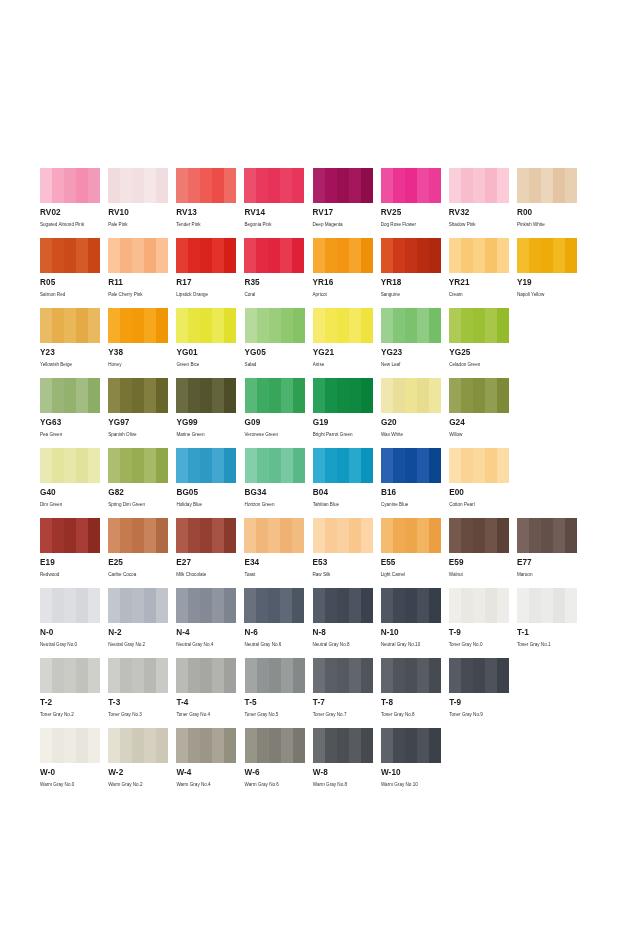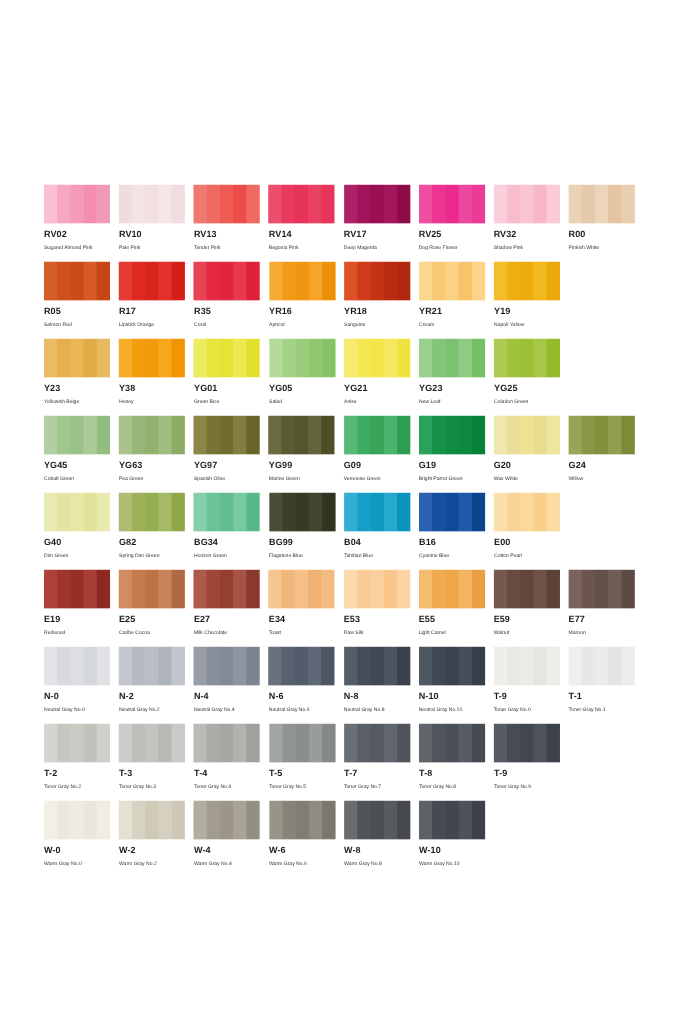--- a/index.html
+++ b/index.html
@@ -169,20 +169,31 @@
             <div class="band" style="left: 0%; width: 20%; background: rgb(214, 94, 42);"></div>
             <div class="band" style="left: 20%; width: 20%; background: rgb(208, 79, 29);"></div>
             <div class="band" style="left: 40%; width: 20%; background: rgb(203, 74, 25);"></div>
             <div class="band" style="left: 60%; width: 20%; background: rgb(213, 90, 37);"></div>
             <div class="band" style="left: 80%; width: 20%; background: rgb(201, 69, 22);"></div>
           </div>
           <div class="swatch-code">R05</div>
           <div class="swatch-name">Salmon Red</div>
         </div>
         <div class="swatch-cell">
+          <div class="swatch-chip" style="background: rgb(250, 185, 138);">
+            <div class="band" style="left: 0%; width: 20%; background: rgb(252, 197, 154);"></div>
+            <div class="band" style="left: 20%; width: 20%; background: rgb(249, 179, 130);"></div>
+            <div class="band" style="left: 40%; width: 20%; background: rgb(250, 189, 143);"></div>
+            <div class="band" style="left: 60%; width: 20%; background: rgb(248, 173, 121);"></div>
+            <div class="band" style="left: 80%; width: 20%; background: rgb(251, 193, 148);"></div>
+          </div>
+          <div class="swatch-code">R11</div>
+          <div class="swatch-name">Pale Cherry Pink</div>
+        </div>
+        <div class="swatch-cell">
           <div class="swatch-chip" style="background: rgb(225, 46, 40);">
             <div class="band" style="left: 0%; width: 20%; background: rgb(228, 59, 51);"></div>
             <div class="band" style="left: 20%; width: 20%; background: rgb(222, 40, 34);"></div>
             <div class="band" style="left: 40%; width: 20%; background: rgb(217, 35, 29);"></div>
             <div class="band" style="left: 60%; width: 20%; background: rgb(226, 50, 43);"></div>
             <div class="band" style="left: 80%; width: 20%; background: rgb(213, 30, 24);"></div>
           </div>
           <div class="swatch-code">R17</div>
           <div class="swatch-name">Lipstick Orange</div>
         </div>
@@ -316,31 +327,20 @@
             <div class="band" style="left: 40%; width: 20%; background: rgb(155, 192, 52);"></div>
             <div class="band" style="left: 60%; width: 20%; background: rgb(168, 199, 72);"></div>
             <div class="band" style="left: 80%; width: 20%; background: rgb(147, 187, 44);"></div>
           </div>
           <div class="swatch-code">YG25</div>
           <div class="swatch-name">Celadon Green</div>
         </div>
       </div>
       <div class="swatch-row">
         <div class="swatch-cell">
-          <div class="swatch-chip" style="background: rgb(166, 201, 149);">
-            <div class="band" style="left: 0%; width: 20%; background: rgb(177, 207, 162);"></div>
-            <div class="band" style="left: 20%; width: 20%; background: rgb(160, 198, 141);"></div>
-            <div class="band" style="left: 40%; width: 20%; background: rgb(154, 194, 134);"></div>
-            <div class="band" style="left: 60%; width: 20%; background: rgb(168, 203, 152);"></div>
-            <div class="band" style="left: 80%; width: 20%; background: rgb(147, 189, 126);"></div>
-          </div>
-          <div class="swatch-code">YG45</div>
-          <div class="swatch-name">Cobalt Green</div>
-        </div>
-        <div class="swatch-cell">
           <div class="swatch-chip" style="background: rgb(159, 186, 126);">
             <div class="band" style="left: 0%; width: 20%; background: rgb(170, 194, 139);"></div>
             <div class="band" style="left: 20%; width: 20%; background: rgb(153, 182, 118);"></div>
             <div class="band" style="left: 40%; width: 20%; background: rgb(146, 178, 110);"></div>
             <div class="band" style="left: 60%; width: 20%; background: rgb(162, 188, 130);"></div>
             <div class="band" style="left: 80%; width: 20%; background: rgb(139, 173, 102);"></div>
           </div>
           <div class="swatch-code">YG63</div>
           <div class="swatch-name">Pea Green</div>
         </div>
@@ -428,42 +428,42 @@
             <div class="band" style="left: 0%; width: 20%; background: rgb(173, 190, 112);"></div>
             <div class="band" style="left: 20%; width: 20%; background: rgb(158, 178, 90);"></div>
             <div class="band" style="left: 40%; width: 20%; background: rgb(151, 173, 82);"></div>
             <div class="band" style="left: 60%; width: 20%; background: rgb(166, 185, 102);"></div>
             <div class="band" style="left: 80%; width: 20%; background: rgb(144, 167, 73);"></div>
           </div>
           <div class="swatch-code">G82</div>
           <div class="swatch-name">Spring Dim Green</div>
         </div>
         <div class="swatch-cell">
+          <div class="swatch-chip" style="background: rgb(59, 164, 205);">
+            <div class="band" style="left: 0%; width: 20%; background: rgb(74, 173, 211);"></div>
+            <div class="band" style="left: 20%; width: 20%; background: rgb(52, 159, 201);"></div>
+            <div class="band" style="left: 40%; width: 20%; background: rgb(44, 154, 197);"></div>
+            <div class="band" style="left: 60%; width: 20%; background: rgb(65, 167, 207);"></div>
+            <div class="band" style="left: 80%; width: 20%; background: rgb(35, 148, 192);"></div>
+          </div>
+          <div class="swatch-code">BG05</div>
+          <div class="swatch-name">Holiday Blue</div>
+        </div>
+        <div class="swatch-cell">
           <div class="swatch-chip" style="background: rgb(114, 198, 157);">
             <div class="band" style="left: 0%; width: 20%; background: rgb(132, 207, 171);"></div>
             <div class="band" style="left: 20%; width: 20%; background: rgb(106, 194, 149);"></div>
             <div class="band" style="left: 40%; width: 20%; background: rgb(98, 190, 142);"></div>
             <div class="band" style="left: 60%; width: 20%; background: rgb(120, 201, 162);"></div>
             <div class="band" style="left: 80%; width: 20%; background: rgb(89, 185, 134);"></div>
           </div>
           <div class="swatch-code">BG34</div>
           <div class="swatch-name">Horizon Green</div>
         </div>
         <div class="swatch-cell">
-          <div class="swatch-chip" style="background: rgb(63, 67, 46);">
-            <div class="band" style="left: 0%; width: 20%; background: rgb(74, 78, 56);"></div>
-            <div class="band" style="left: 20%; width: 20%; background: rgb(59, 63, 42);"></div>
-            <div class="band" style="left: 40%; width: 20%; background: rgb(54, 58, 38);"></div>
-            <div class="band" style="left: 60%; width: 20%; background: rgb(66, 70, 49);"></div>
-            <div class="band" style="left: 80%; width: 20%; background: rgb(48, 52, 32);"></div>
-          </div>
-          <div class="swatch-code">BG99</div>
-          <div class="swatch-name">Flagstone Blue</div>
-        </div>
-        <div class="swatch-cell">
           <div class="swatch-chip" style="background: rgb(33, 166, 204);">
             <div class="band" style="left: 0%; width: 20%; background: rgb(50, 174, 210);"></div>
             <div class="band" style="left: 20%; width: 20%; background: rgb(24, 159, 199);"></div>
             <div class="band" style="left: 40%; width: 20%; background: rgb(16, 154, 194);"></div>
             <div class="band" style="left: 60%; width: 20%; background: rgb(39, 169, 206);"></div>
             <div class="band" style="left: 80%; width: 20%; background: rgb(10, 147, 188);"></div>
           </div>
           <div class="swatch-code">B04</div>
           <div class="swatch-name">Tahitian Blue</div>
         </div>

